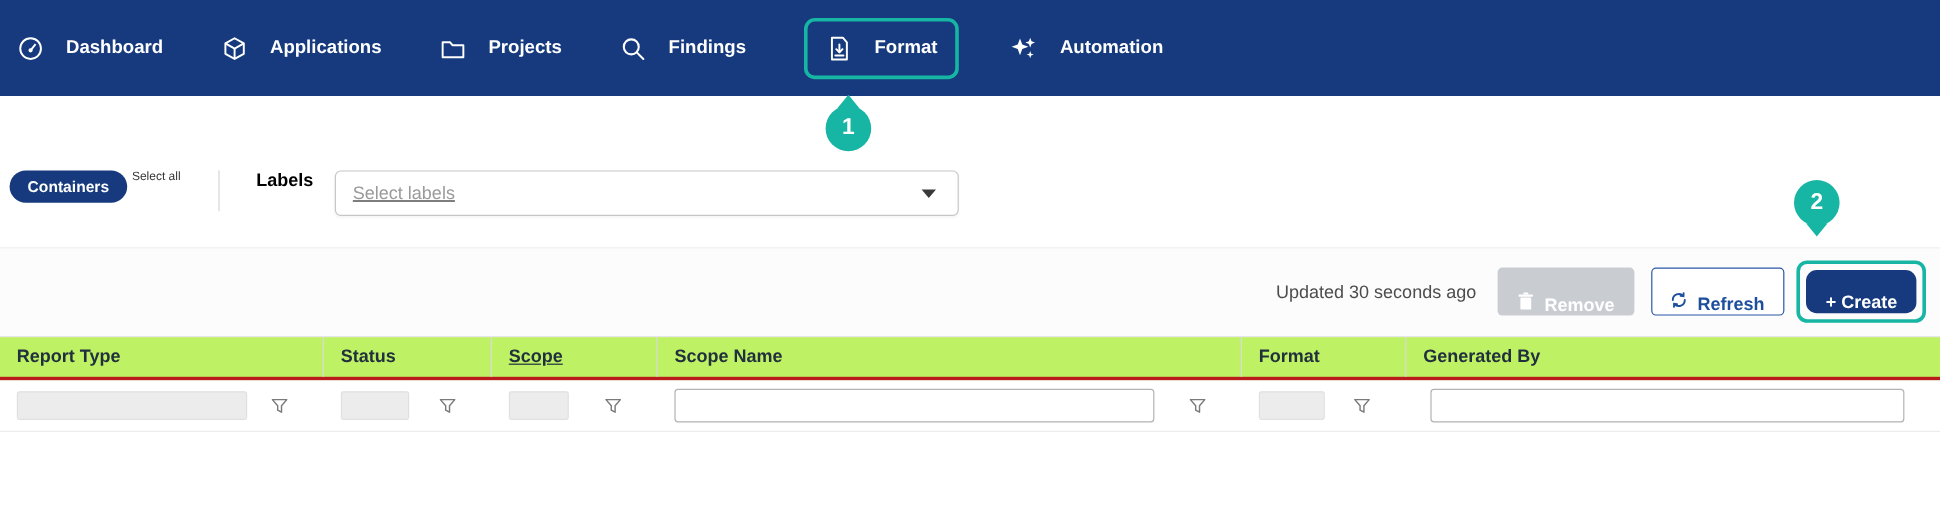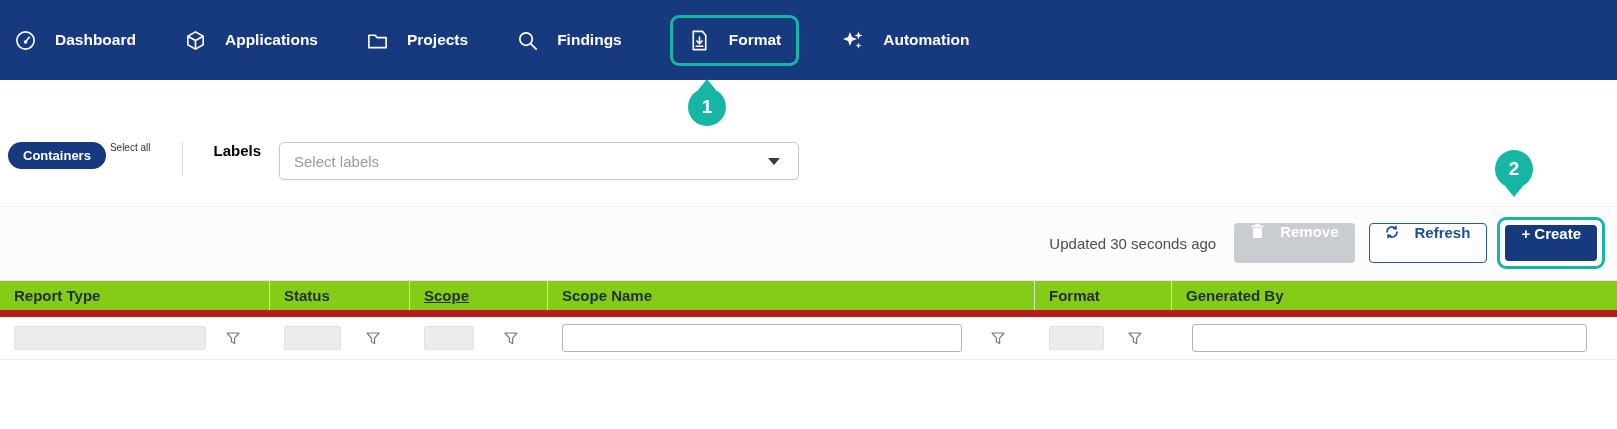--- a/index.html
+++ b/index.html
@@ -60,50 +60,50 @@
     background:#163a7d; color:#fff; font-size:13px; font-weight:bold;
     border-radius:14px; padding:6px 15px; cursor:pointer;
   }
   .select-all { margin-left:4px; font-size:10px; color:#333; cursor:pointer; }
   .vdivider { margin-left:32px; width:1px; height:34px; background:#d6d6d6; }
   .labels-label { margin-left:30px; font-size:15px; font-weight:600; color:#000000; }
   .select-box {
     margin-left:18px; width:520px; height:38px;
     background:#fff; border:1px solid #c7c7c7; border-radius:5px;
     display:flex; align-items:center; padding:0 18px 0 14px;
-    cursor:pointer; box-shadow:0 1px 2px rgba(0,0,0,0.04);
+    cursor:pointer; box-shadow:0 1px 2px rgba(0,0,0,0.04);text-decoration:underline;
   }
   .select-box .placeholder { color:#9a9a9a; font-size:15px; flex:1; }
   .chev { width:0; height:0; border-left:6px solid transparent; border-right:6px solid transparent; border-top:7px solid #3a3a3a; }
 
   
   .toolbar-band {
     position:absolute; top:206px; left:0; width:1617px; height:74px;
     background:#fcfcfc; border-top:1px solid #efefef;
   }
   .toolbar {
     position:absolute; top:218px; right:12px; height:50px;
     display:flex; align-items:center;
   }
   .updated { color:#4d4d4d; font-size:15px; margin-right:18px; }
   .btn {
     height:40px; border-radius:4px; font-size:15px; font-weight:600;
-    display:flex; align-items:flex-start; gap:15px; padding:0 16px;
+    display:flex; align-items:flex-end; gap:8px; padding:0 16px;
     cursor:pointer; border:none; font-family:"Liberation Sans", sans-serif;
   }
   .btn-remove { background:#c9cdd2; color:#ffffff; margin-right:14px; cursor:default; }
   .btn-refresh { background:#ffffff; color:#1d4f9e; border:1px solid #2b57a5; margin-right:10px;padding-left:14px; }
   .create-wrap { border:3px solid #17b5a3; border-radius:9px; padding:5px; }
-  .btn-create { background:#163a7d; color:#ffffff; height:36px; }
+  .btn-create { background:#163a7d; color:#ffffff; height:36px;border-radius:9px; }
 
   
   .thead {
     position:absolute; top:280px; left:0; width:1617px; height:37px;
-    border-top:1px solid #e6e6e6; border-bottom:7px solid #b91c1c;
-    display:flex; align-items:center; background:#84cc16;
+    border-top:1px solid #e6e6e6; border-bottom:3px solid #b91c1c;
+    display:flex; align-items:center; background:#bef264;
   }
   .th {
     padding-left:14px; font-size:15px; font-weight:700; color:#22303e;
     height:100%; display:flex; align-items:center;
   }
   .th:not(:last-child) { border-right:1px solid #dadada; }
   .tfilters {
     position:absolute; top:317px; left:0; width:1617px; height:43px;
     border-bottom:1px solid #ececec;
     display:flex; align-items:center; background:#fff;

